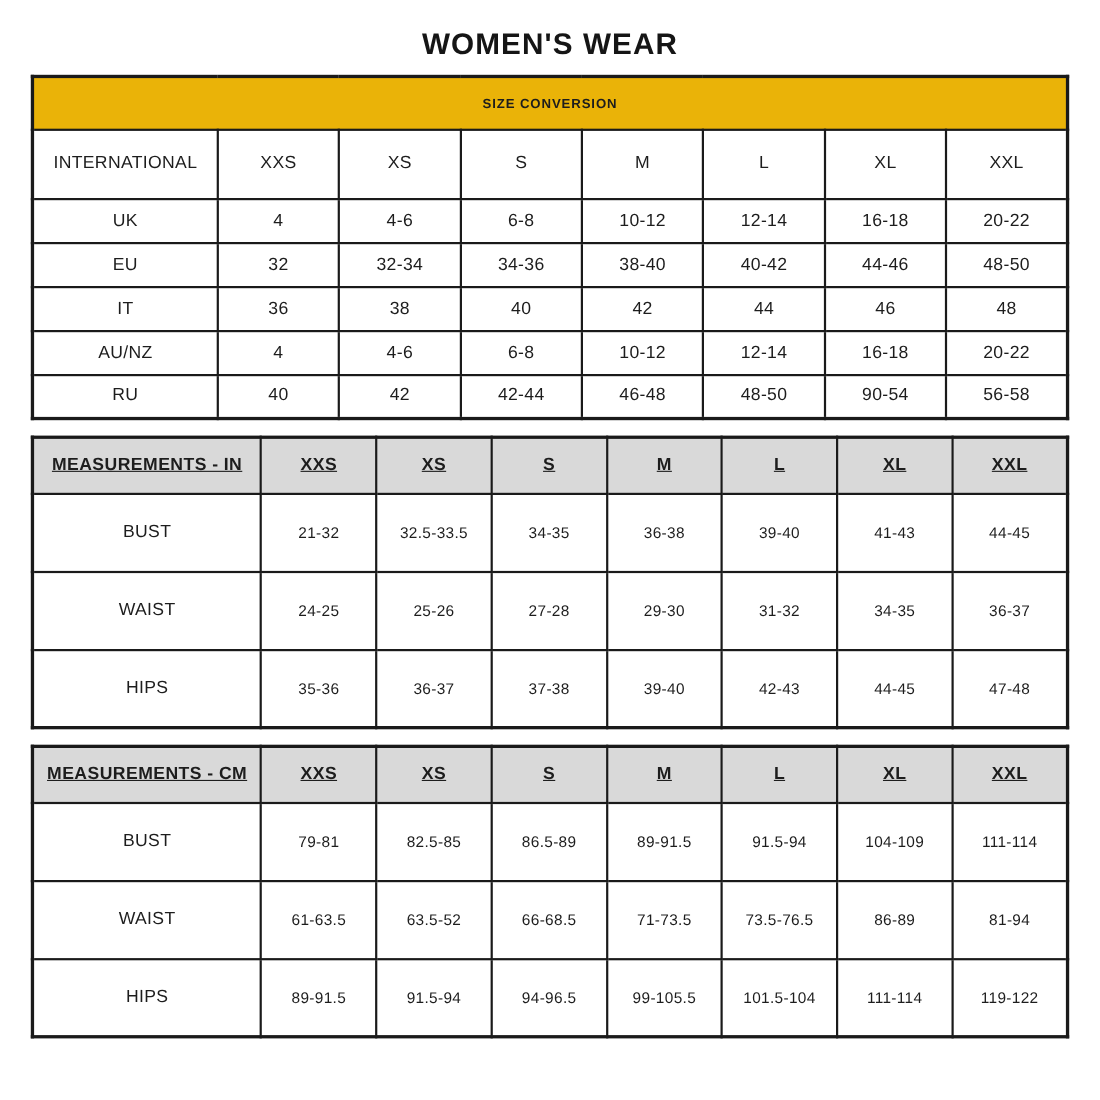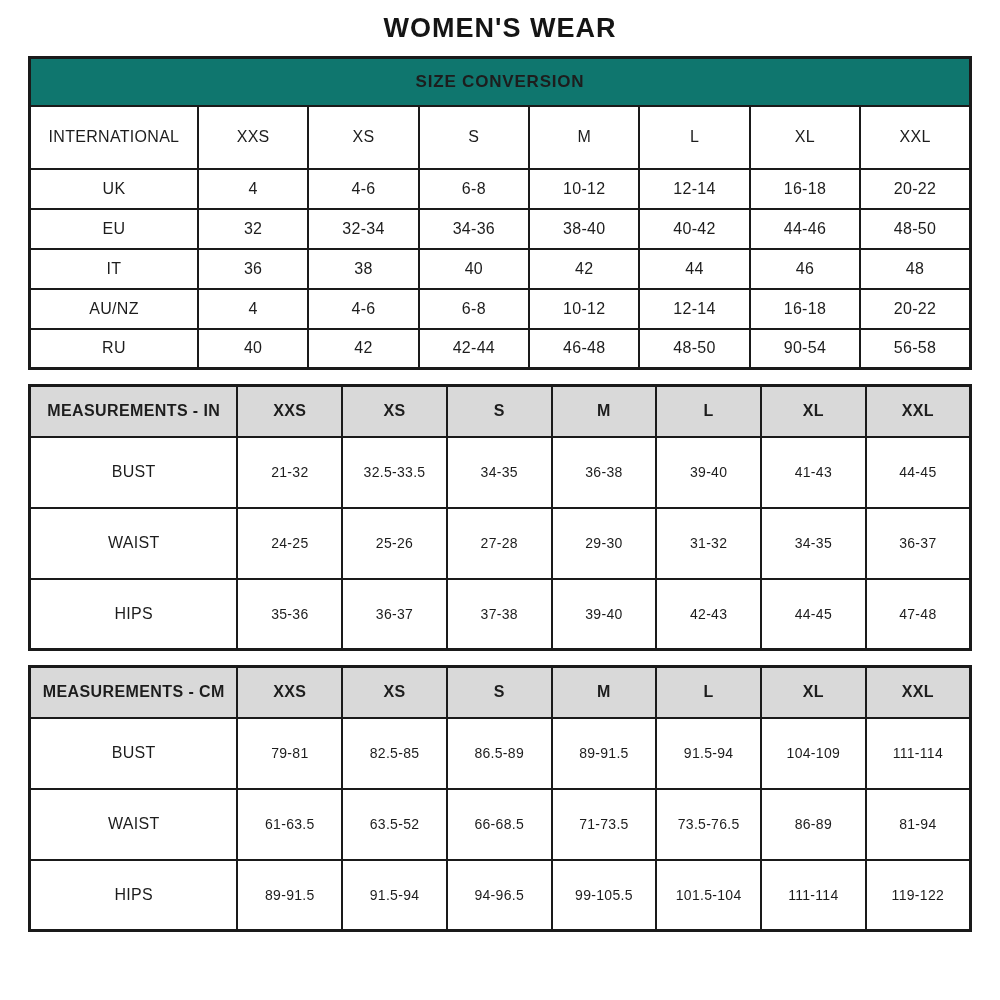--- a/index.html
+++ b/index.html
@@ -7,21 +7,21 @@
     margin: 0;
     padding: 0;
     background: #ffffff;
     width: 1000px;
     height: 1000px;
     font-family: "Liberation Sans", "DejaVu Sans", sans-serif;
     color: #1d1d1d;
   }
   .page {
     width: 1000px;
-    padding: 0 28px;
+    padding: 12px 28px;
   }
   .page-title {
     margin: 0;
     padding-top: 13px;
     height: 56px;
     text-align: center;
     font-size: 27px;
     font-weight: 700;
     letter-spacing: 1px;
     color: #151515;
@@ -39,41 +39,42 @@
     vertical-align: middle;
     padding: 0 4px;
     overflow: hidden;
     letter-spacing: 0.3px;
   }
   
   .t1 col.c0 { width: 17.9%; }
   .t1 col.c  { width: 11.728%; }
   .t1 .banner th {
     height: 48px;
-    background: #0f766e;
-    font-size: 17px;
+    background: #eab308;
+    font-size: 12px;
     font-weight: 700;
     letter-spacing: 0.8px;
   }
   .t1 .cols th {
     height: 63px;
     background: #ffffff;
     font-weight: 400;
     font-size: 16px;
   }
   .t1 tbody td { height: 40px; font-size: 16px; font-weight: 400; }
   
   .t2 col.c0 { width: 22.1%; }
   .t2 col.c  { width: 11.128%; }
   .t2 thead th {
     height: 51px;
     background: #d9d9d9;
     font-size: 16px;
     font-weight: 700;
     letter-spacing: 0.4px;
+    text-decoration: underline;
   }
   .t2 tbody td { height: 71px; font-size: 14px; font-weight: 400; }
   .t2 tbody td.rowlabel { font-size: 16px; }
 </style>
 </head>
 <body>
 
 <div class="page">
 
   <h1 class="page-title">WOMEN'S WEAR</h1>

